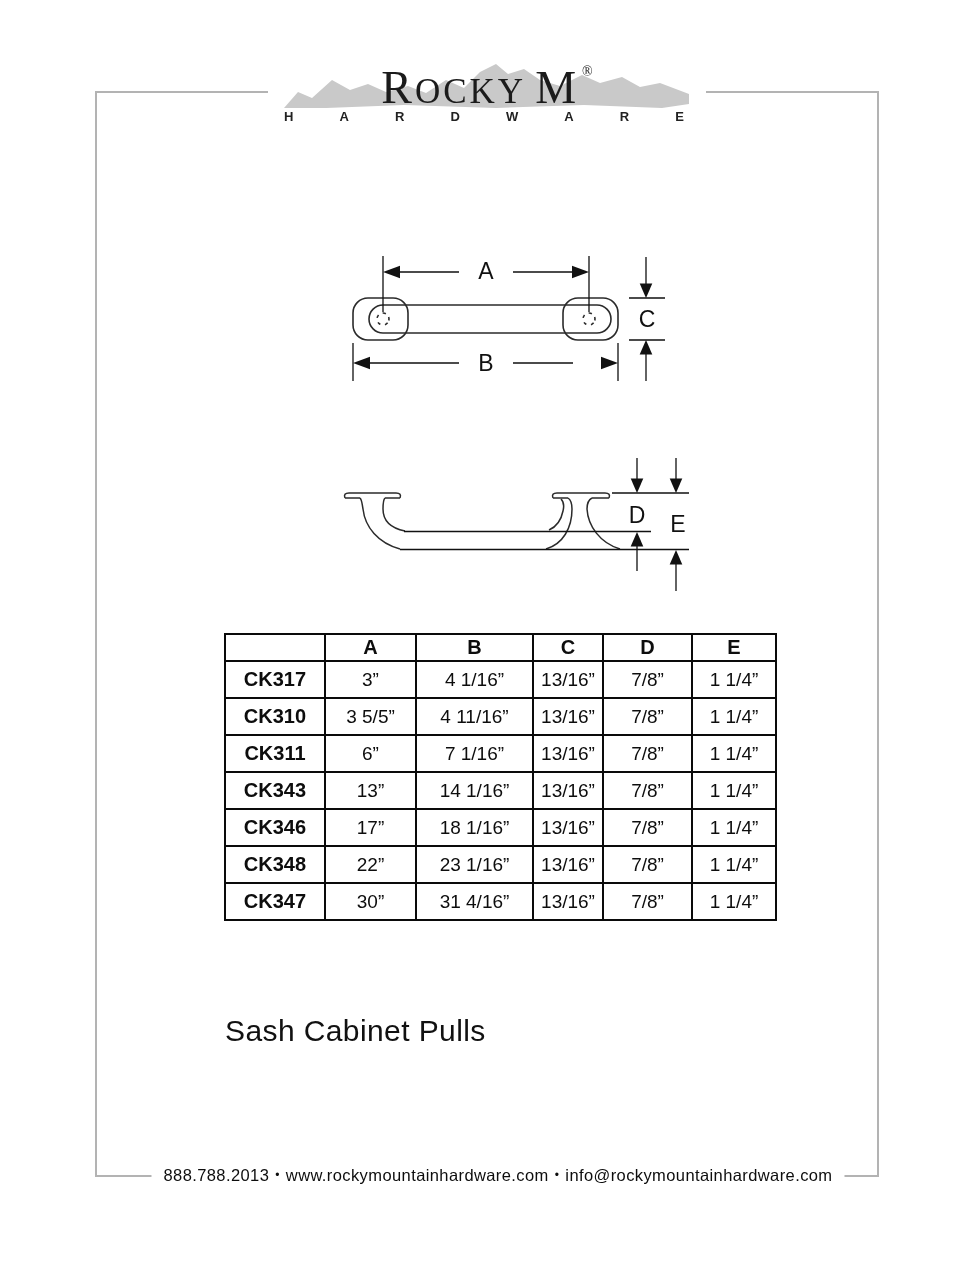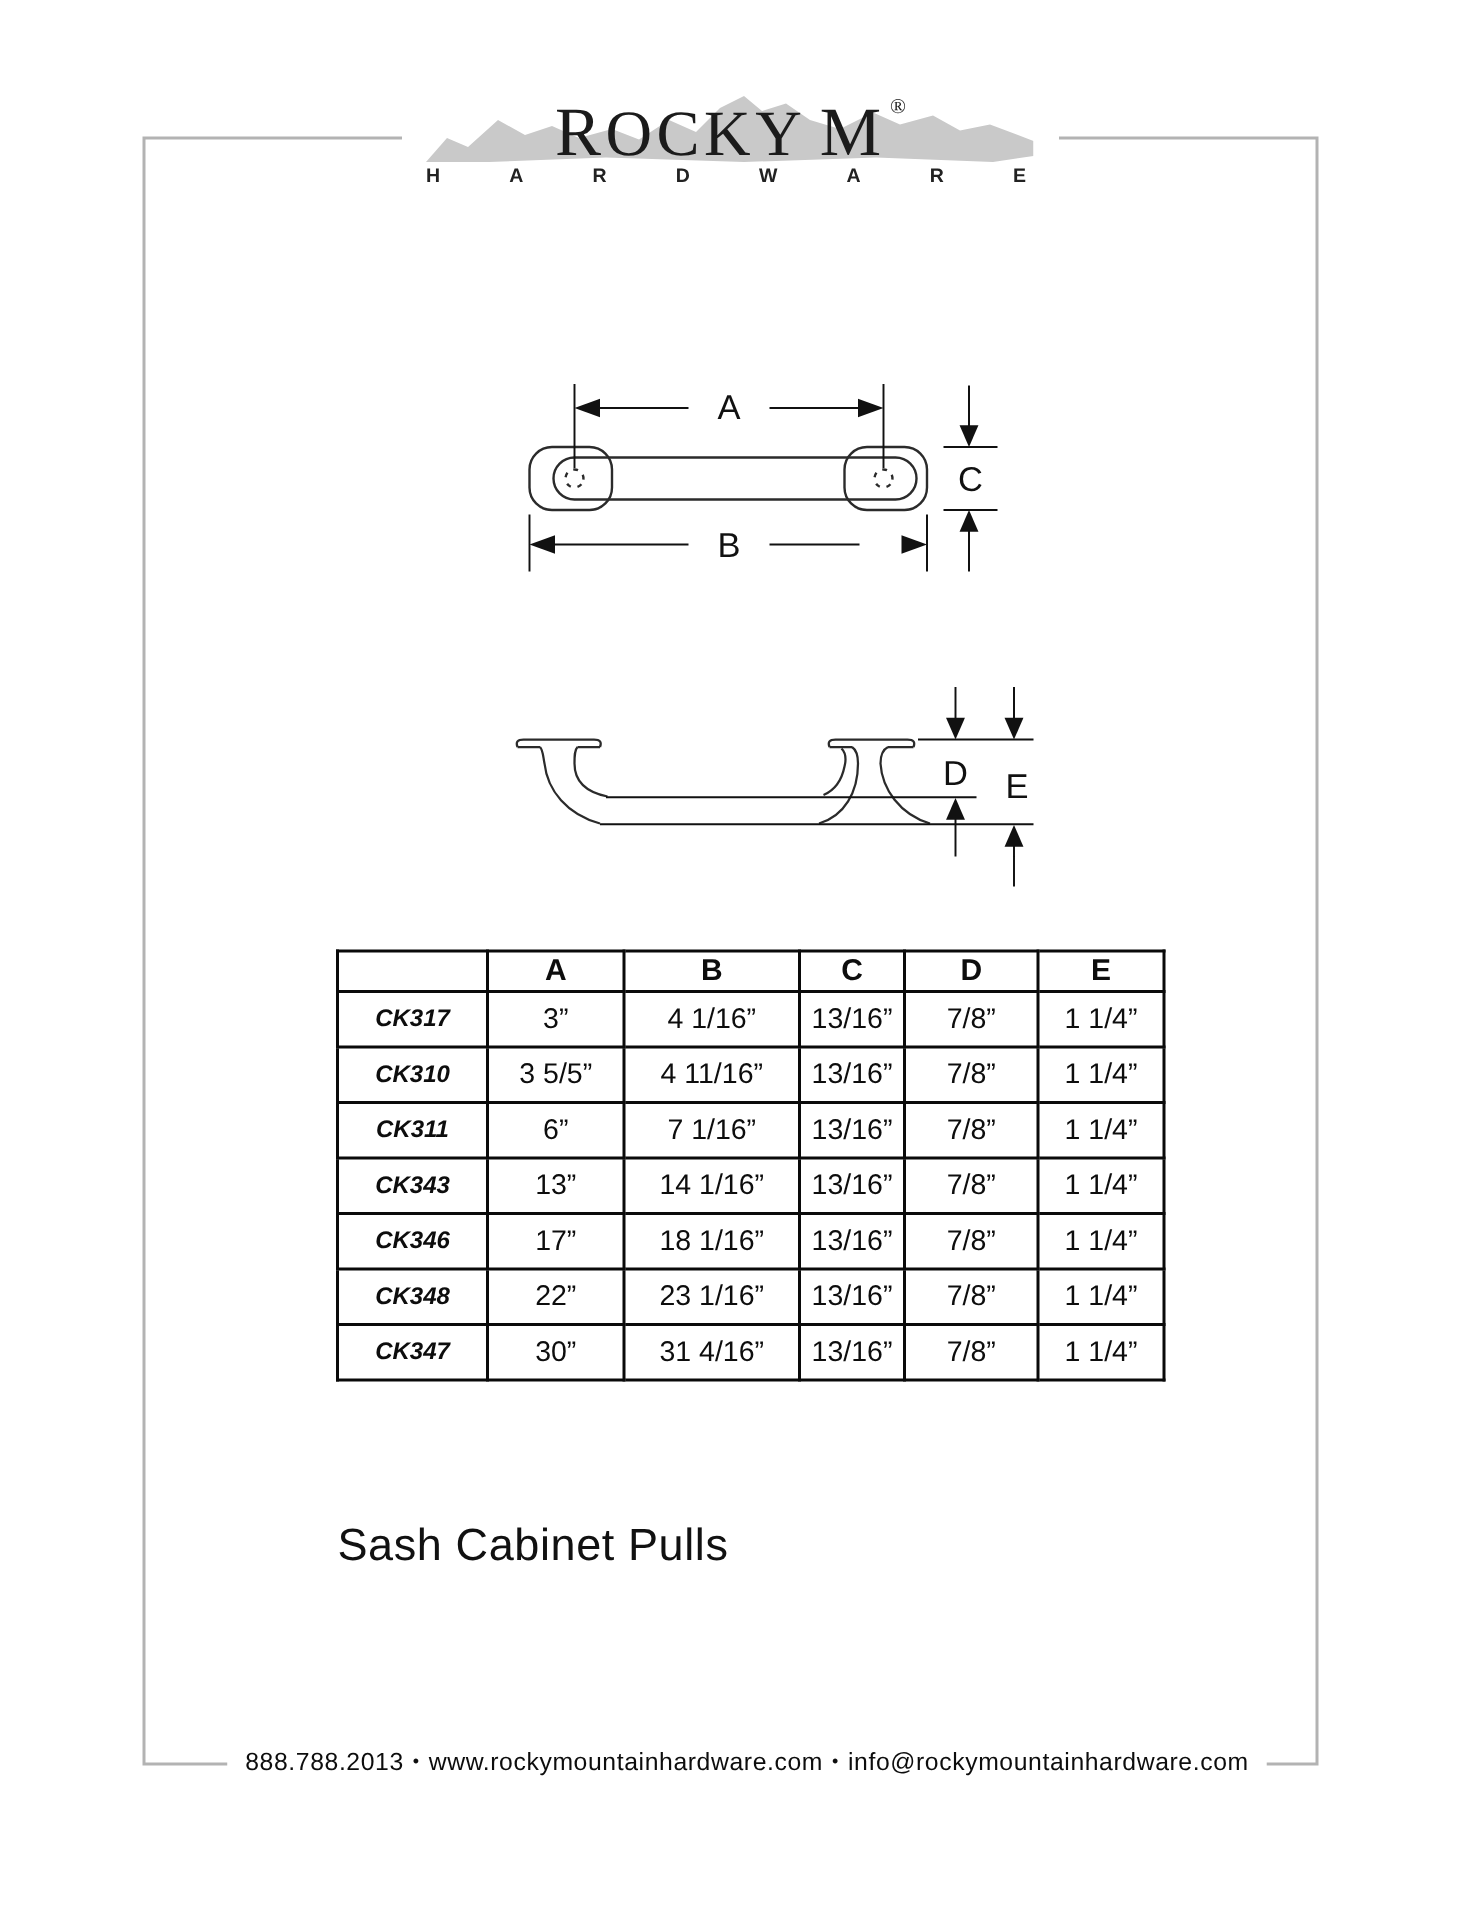--- a/index.html
+++ b/index.html
@@ -10,39 +10,39 @@
   .frame{position:absolute;left:95px;top:91px;width:784px;height:1086px;
          box-sizing:border-box;border:2.5px solid #b3b3b3;}
 
   
   .logo{position:absolute;left:268px;top:52px;width:438px;height:80px;background:#fff;z-index:2;}
   .mountains{position:absolute;left:16px;top:10px;width:405px;height:46px;}
   .brand-line{position:absolute;left:0;top:13px;width:100%;
               display:flex;justify-content:center;align-items:baseline;
               font-family:"Liberation Serif",serif;color:#1b1b1b;letter-spacing:3px;}
   .brand-line .cap{font-size:46px;line-height:1;}
-  .brand-line .rest{font-size:43px;line-height:1;text-align:center;}
+  .brand-line .rest{font-size:35px;line-height:1;text-align:center;}
   .brand-line .wordgap{width:9px;}
   .brand-line .reg{font-size:14px;letter-spacing:0;align-self:flex-start;margin-left:3px;line-height:1;}
   .tagline{position:absolute;left:16px;top:58px;width:400px;display:flex;
            justify-content:space-between;font-weight:700;font-size:13px;color:#222;line-height:1;}
 
   
   .diag1{position:absolute;left:340px;top:245px;}
   .diag2{position:absolute;left:335px;top:450px;}
   .diag text{font-family:"Liberation Sans",sans-serif;}
 
   
   table.spec{position:absolute;left:224px;top:633px;width:551px;
              border-collapse:collapse;table-layout:fixed;}
   table.spec th,table.spec td{border:2px solid #0a0a0a;background:#fff;
              text-align:center;vertical-align:middle;padding:0;color:#0d0d0d;}
   table.spec th{height:25px;font-size:20px;font-weight:700;}
   table.spec td{height:35px;font-size:19px;font-weight:400;}
-  table.spec td.model{font-weight:700;font-size:16px;font-style:italic;}
+  table.spec td.model{font-weight:700;font-size:20px;}
 
   
   .title{position:absolute;left:225px;top:1014px;font-size:30px;color:#111;letter-spacing:.4px;}
   .footer{position:absolute;left:498px;top:1166px;transform:translateX(-50%);
           white-space:nowrap;background:#fff;padding:0 12px;z-index:2;
           font-size:16.5px;color:#0d0d0d;letter-spacing:.4px;}
   .footer .sep{margin:0 6px;font-size:12px;vertical-align:2px;}
 </style>
 </head>
 <body>

